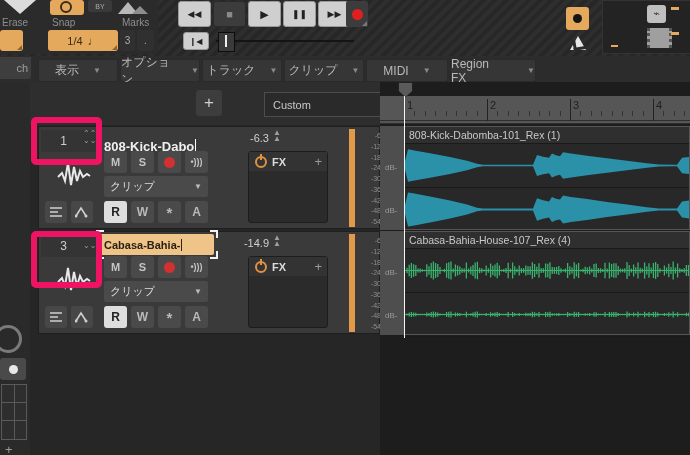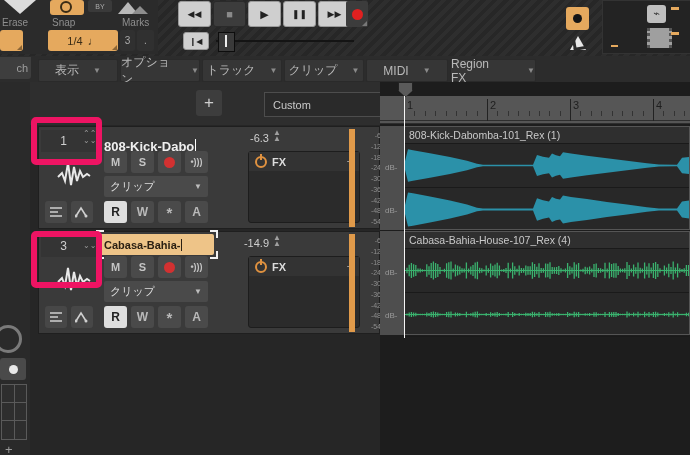--- a/index.html
+++ b/index.html
@@ -77,21 +77,21 @@
   .rec-dot{width:11px;height:11px;border-radius:50%;background:#d23131;}
   .clip-dd{position:absolute;left:65px;top:49px;width:104px;height:21px;background:#4a4a4a;
     border-radius:2px;color:#dedede;font-size:11px;display:flex;align-items:center;
     justify-content:space-between;padding:0 6px;box-sizing:border-box;}
   .clip-dd .arr{color:#bdbdbd;font-size:8px;}
   .auto-btn{position:absolute;top:74px;width:23px;height:22px;background:#4a4a4a;border-radius:3px;
     color:#b9b9b9;font-size:12px;font-weight:bold;display:flex;align-items:center;justify-content:center;}
   .auto-btn.active{background:#dedede;color:#222;}
   .vol{position:absolute;left:150px;top:5px;width:80px;text-align:right;color:#cfcfcf;font-size:11px;}
   .chev-up{position:absolute;left:234px;top:3px;color:#9f9f9f;font-size:8px;line-height:6px;}
-  .fx-bin{position:absolute;left:209px;top:24px;width:112px;height:72px;background:#2b2b2b;
+  .fx-bin{position:absolute;left:209px;top:24px;width:80px;height:72px;background:#2b2b2b;
     border:1px solid #1d1d1d;border-radius:3px;box-sizing:border-box;}
   .fx-head{position:absolute;left:0;top:0;width:100%;height:19px;background:#333;
     display:flex;align-items:center;}
   .pwr{width:12px;height:12px;border:2px solid #e09240;border-radius:50%;box-sizing:border-box;
     margin:0 5px 0 6px;position:relative;}
   .pwr:after{content:"";position:absolute;left:3px;top:-4px;width:2px;height:6px;background:#e09240;}
   .fx-lab{color:#dcdcdc;font-size:11px;font-weight:bold;flex:1;}
   .fx-add{color:#9a9a9a;font-size:13px;margin-right:5px;}
   .meterbar{position:absolute;left:310px;top:2px;width:6px;height:98px;background:#e09a4a;}
   .meter-scale{position:absolute;left:318px;top:5px;width:24px;height:93px;display:flex;

